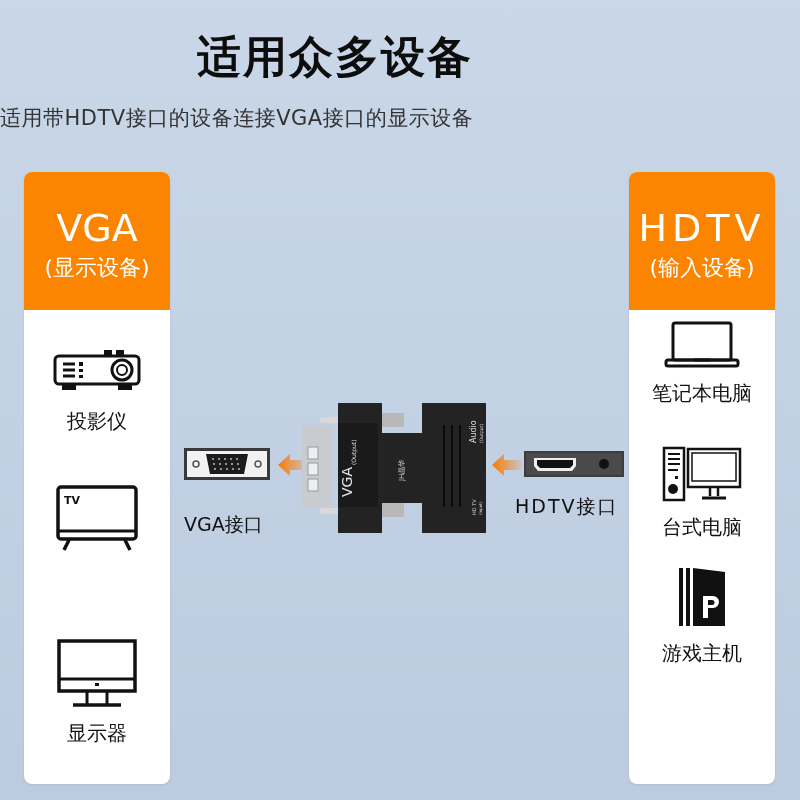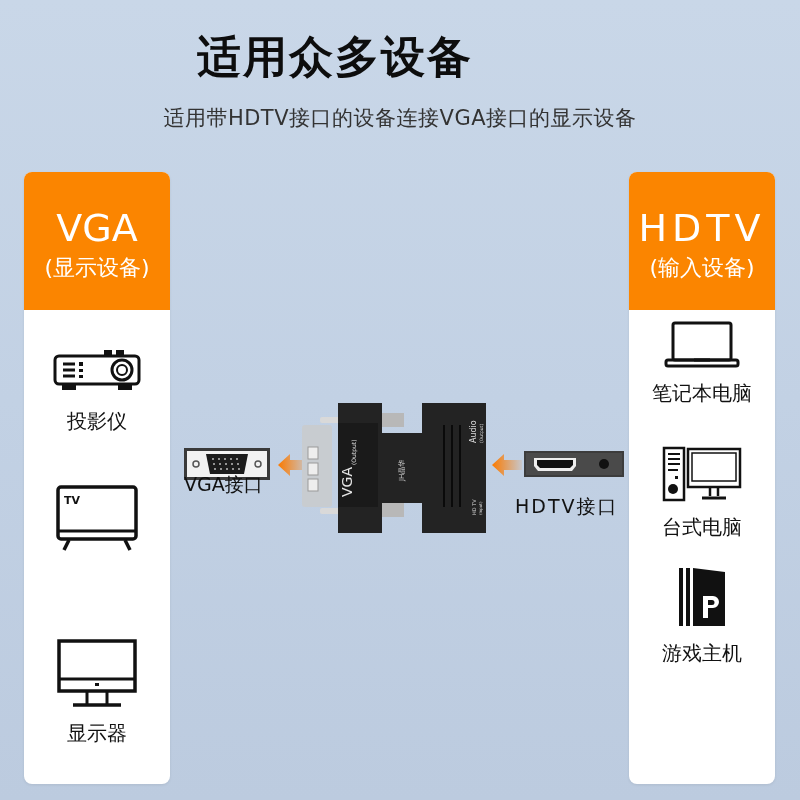--- a/index.html
+++ b/index.html
@@ -1,21 +1,21 @@
 <!DOCTYPE html>
 <html><head>
 <meta charset="utf-8">
 <style>
   html,body{margin:0;padding:0;}
   body{width:800px;height:800px;overflow:hidden;position:relative;
        background:linear-gradient(180deg,#c9d7e8 0%,#c2d1e4 50%,#bccbdf 100%);
        font-family:"DejaVu Sans","Liberation Sans",sans-serif;color:#111;}
   .title{position:absolute;top:28px;left:0;width:670px;text-align:center;
          font-size:44px;font-weight:bold;letter-spacing:2px;color:#0d0d0d;}
-  .subtitle{position:absolute;top:104px;left:0;width:800px;text-align:center;
+  .subtitle{position:absolute;top:104px;left:0;width:800px;
             font-size:21px;color:#333;letter-spacing:0.5px;}
   .panel{position:absolute;top:172px;width:146px;height:612px;background:#fff;
          border-radius:8px;overflow:hidden;box-shadow:0 1px 3px rgba(0,0,0,0.08);}
   .panel.left{left:24px;}
   .panel.right{left:629px;}
   .panel-head{height:138px;background:#fb8500;color:#fff;text-align:center;}
   .panel-head .big{display:block;padding-top:34px;font-size:38px;line-height:44px;}
   .panel.right .panel-head .big{letter-spacing:5px;}
   .panel-head .small{display:block;margin-top:4px;font-size:22px;line-height:28px;}
   .item{position:absolute;left:0;width:146px;text-align:center;}
@@ -141,21 +141,21 @@
       <circle cx="42" cy="16" r="1"></circle>
       <circle cx="48" cy="16" r="1"></circle>
       <circle cx="54" cy="16" r="1"></circle>
     <circle cx="31" cy="21" r="1"></circle>
       <circle cx="37" cy="21" r="1"></circle>
       <circle cx="43" cy="21" r="1"></circle>
       <circle cx="49" cy="21" r="1"></circle>
       <circle cx="55" cy="21" r="1"></circle>
   </g>
 </svg>
-<span class="port-label" style="left:184px;top:472px">VGA接口</span>
+<span class="port-label" style="left:184px;top:512px">VGA接口</span>
 
 <svg class="arrow" style="left:278px;top:454px" width="30" height="22" viewBox="0 0 30 22">
   <defs>
       <linearGradient id="ga" x1="0" x2="1">
         <stop offset="0" stop-color="#fb7a00"></stop>
         <stop offset="1" stop-color="#fb7a00" stop-opacity="0.1"></stop>
       </linearGradient>
     </defs>
   <polygon points="0,11 12,0 12,6 30,6 30,16 12,16 12,22" fill="url(#ga)"></polygon>
 </svg>

